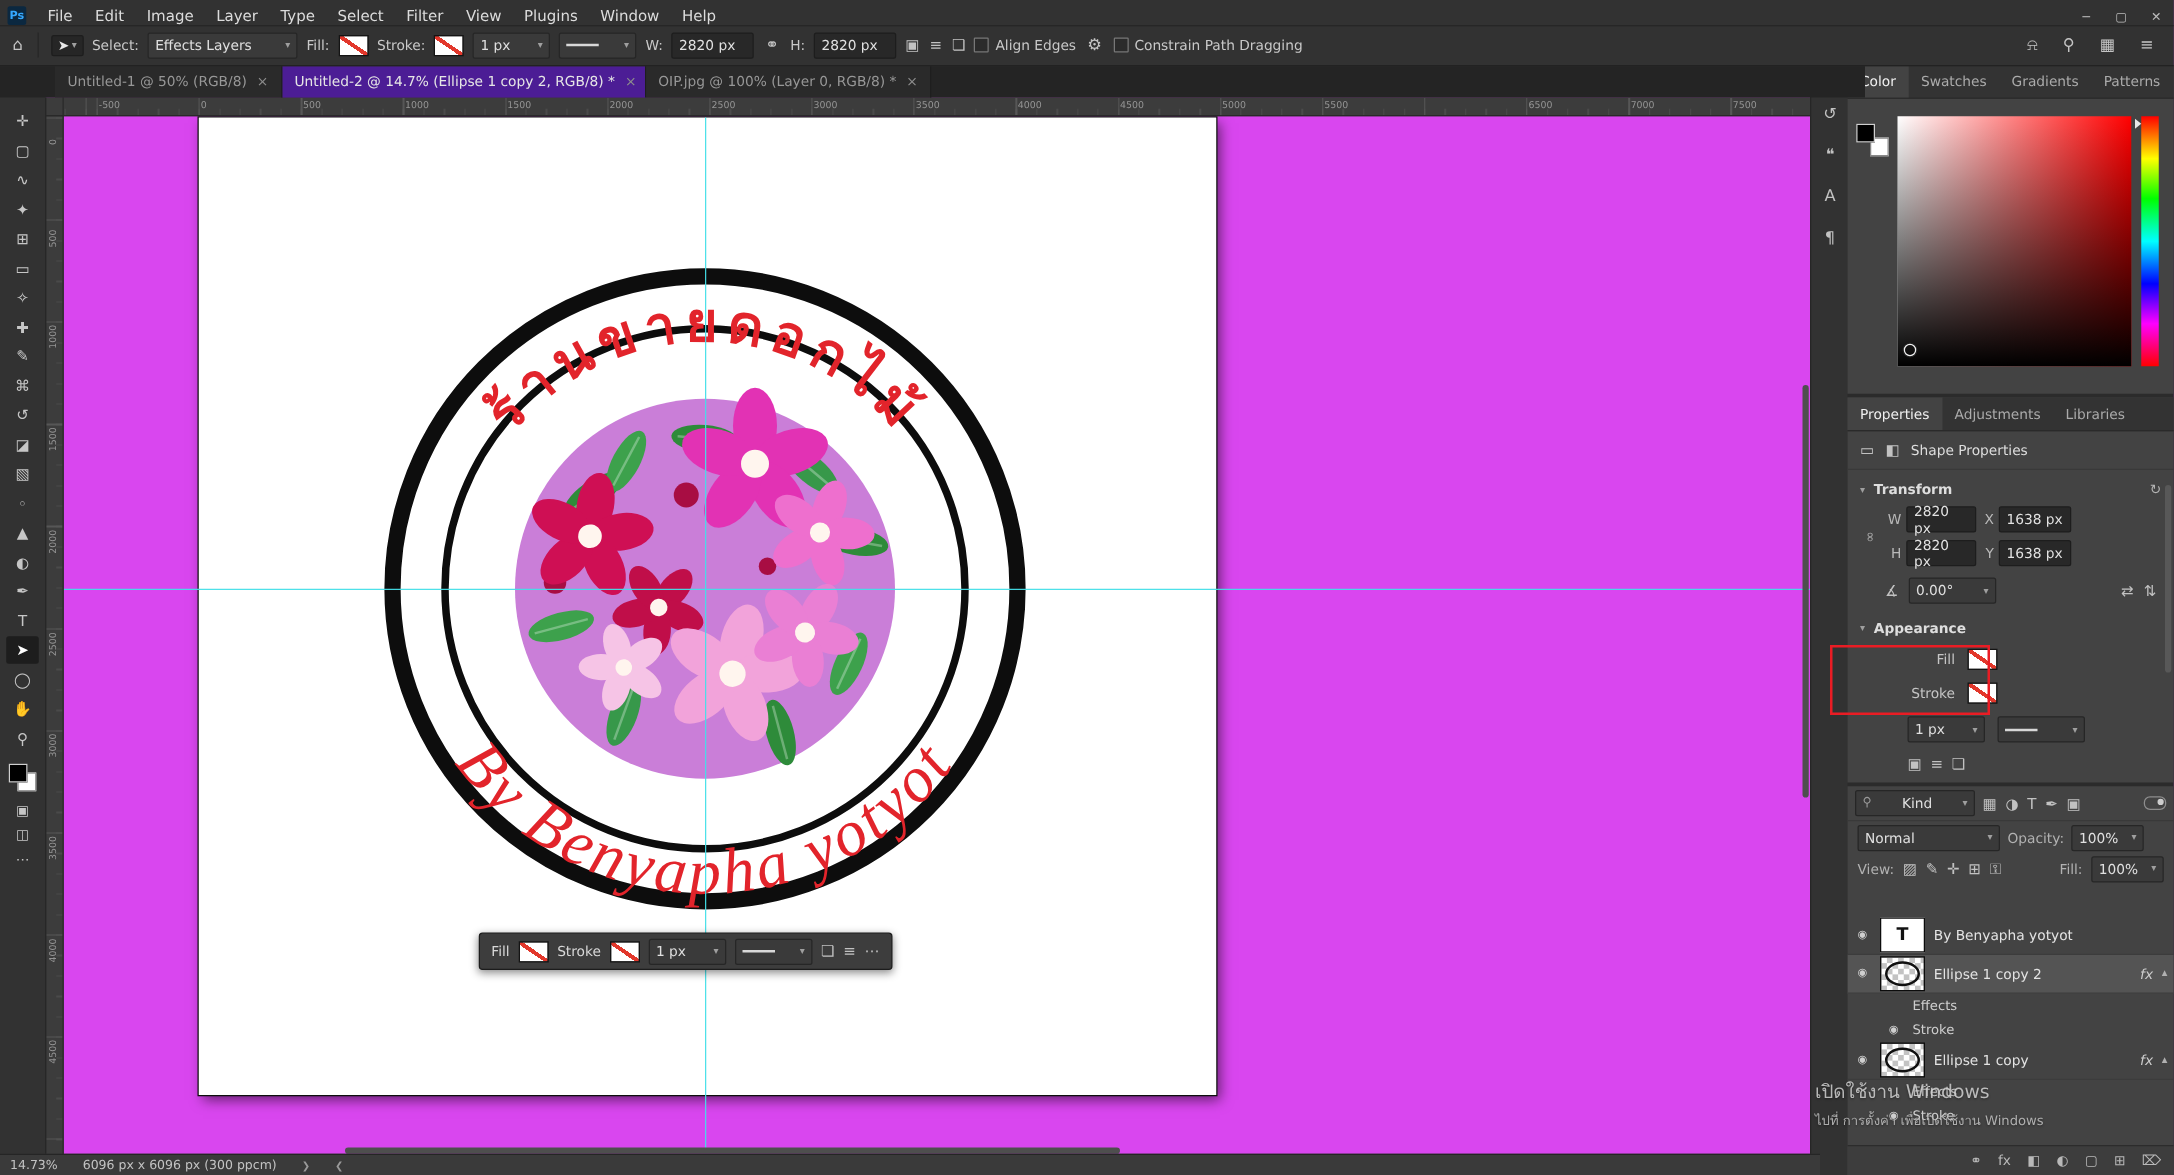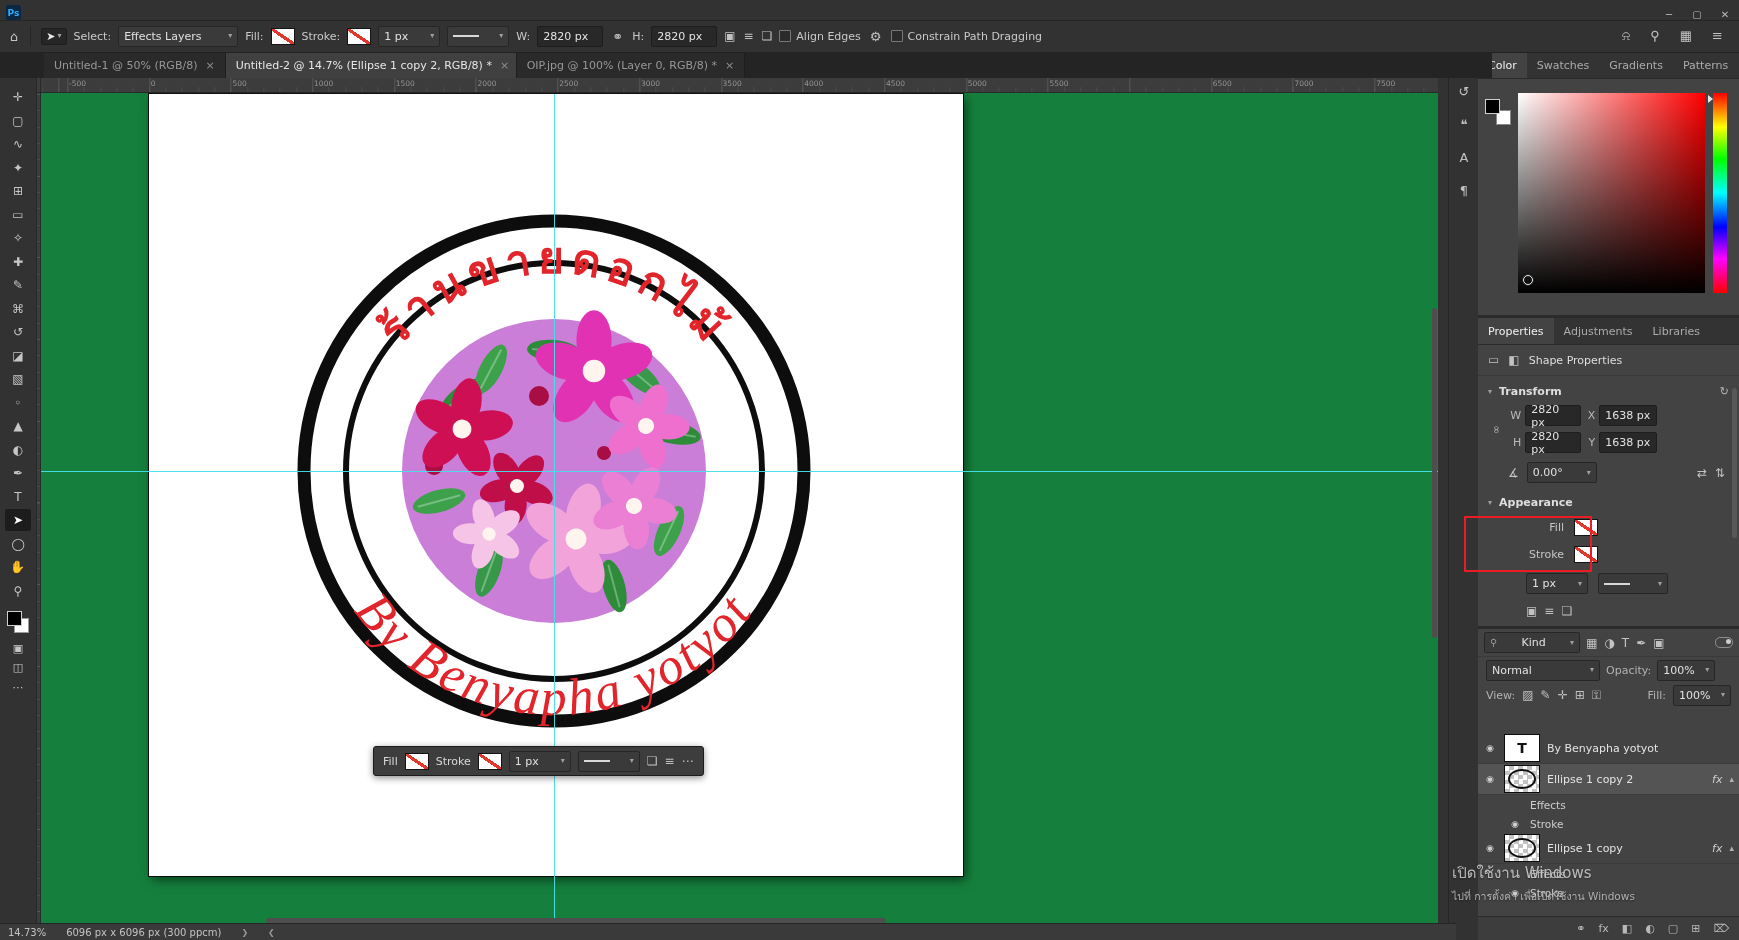--- a/index.html
+++ b/index.html
@@ -32,35 +32,35 @@
   .cb{width:10px;height:10px;border:1px solid #777;background:#2b2b2b;border-radius:1px}
   .ob-group{display:flex;gap:8px;align-items:center}
   .ob-right{margin-left:auto;display:flex;gap:16px;padding-right:6px}
   .pic{color:#c2c2c2;font-size:12px;cursor:pointer}
   .pic.small{font-size:10px;color:#9a9a9a}
 
   .tab-bar{position:absolute;left:0;top:52px;width:1448px;height:26px;background:#242424;display:flex;
            align-items:stretch;padding-left:44px;z-index:20}
   .doc-tab{display:flex;align-items:center;gap:8px;padding:0 10px;background:#2a2a2a;color:#979797;
            border-right:1px solid #1e1e1e;font-size:11px;max-width:270px;white-space:nowrap;cursor:pointer}
-  .doc-tab.active{background:#404040;color:#e6e6e6}
+  .doc-tab.active{background:#4c1d95;color:#e6e6e6}
   .tab-close{color:#8d8d8d;font-size:11px}
 
   .left-toolbar{position:absolute;left:0;top:78px;width:36px;bottom:16px;background:#323232;
                 border-right:1px solid #272727;display:flex;flex-direction:column;align-items:center;padding-top:8px;z-index:10}
   .tool{width:26px;height:22px;display:flex;align-items:center;justify-content:center;color:#c6c6c6;
         font-size:12px;margin-bottom:1.5px;cursor:pointer;border-radius:2px}
   .tool.active{background:#1d1d1d;color:#ffffff}
   .tool.small{height:18px;font-size:11px}
   .color-chips{position:relative;width:22px;height:22px;margin:8px 0 6px}
   .chip{position:absolute;width:13px;height:13px;border:1px solid #9a9a9a}
   .chip.bg{right:0;bottom:0;background:#fff}
   .chip.fg{left:0;top:0;background:#000;border-color:#cfcfcf}
 
-  .canvas-area{position:absolute;left:26px;top:78px;width:1412px;bottom:16px;background:#15803d}
+  .canvas-area{position:absolute;left:36px;top:78px;width:1412px;bottom:16px;background:#d946ef}
   .ruler-corner{position:absolute;left:0;top:0;width:14px;height:14px;background:#3c3c3c;border-right:1px solid #292929;border-bottom:1px solid #292929;z-index:8}
   .ruler-top{position:absolute;left:14px;top:0;right:0;height:14px;background:#3c3c3c;border-bottom:1px solid #292929;overflow:hidden;z-index:7;
      background-image:repeating-linear-gradient(to right,#565656 0 1px,transparent 1px 81.7px),
                       repeating-linear-gradient(to right,#4a4a4a 0 1px,transparent 1px 16.34px);
      background-position:27.3px 0,27.3px 9px;background-repeat:repeat-x;background-size:auto 100%,auto 5px}
   .ruler-left{position:absolute;left:0;top:14px;width:14px;bottom:0;background:#3c3c3c;border-right:1px solid #292929;overflow:hidden;z-index:7;
      background-image:repeating-linear-gradient(to bottom,#565656 0 1px,transparent 1px 81.7px),
                       repeating-linear-gradient(to bottom,#4a4a4a 0 1px,transparent 1px 16.34px);
      background-position:0 2px,9px 2px;background-size:100% auto,5px auto;background-repeat:repeat-y}
   .rl{position:absolute;top:1px;font-size:7.5px;color:#949494}
@@ -146,20 +146,33 @@
   .red-annotation{position:absolute;left:1464px;top:516px;width:124px;height:52px;border:2px solid #ea1c24;z-index:60;pointer-events:none}
   .watermark{position:absolute;left:1452px;top:861px;z-index:55;pointer-events:none;opacity:.85;text-shadow:0 1px 2px rgba(0,0,0,.5)}
   .watermark .l1{font-size:15px;color:#d0d0d0}
   .watermark .l2{font-size:10.5px;color:#c2c2c2;margin-top:3px}
 </style>
 </head>
 <body>
 
 <div class="menubar">
   <div class="ps-logo">Ps</div>
+  <nav id="menu-items" style="display:flex">
+      <span class="menu-item">File</span>
+      <span class="menu-item">Edit</span>
+      <span class="menu-item">Image</span>
+      <span class="menu-item">Layer</span>
+      <span class="menu-item">Type</span>
+      <span class="menu-item">Select</span>
+      <span class="menu-item">Filter</span>
+      <span class="menu-item">View</span>
+      <span class="menu-item">Plugins</span>
+      <span class="menu-item">Window</span>
+      <span class="menu-item">Help</span>
+    </nav>
   <div class="win-controls">
     <span>─</span>
     <span>▢</span>
     <span>✕</span>
   </div>
 </div>
 
 <div class="options-bar">
   <span class="ob-icon">⌂</span>
   <span class="ob-sep"></span>

